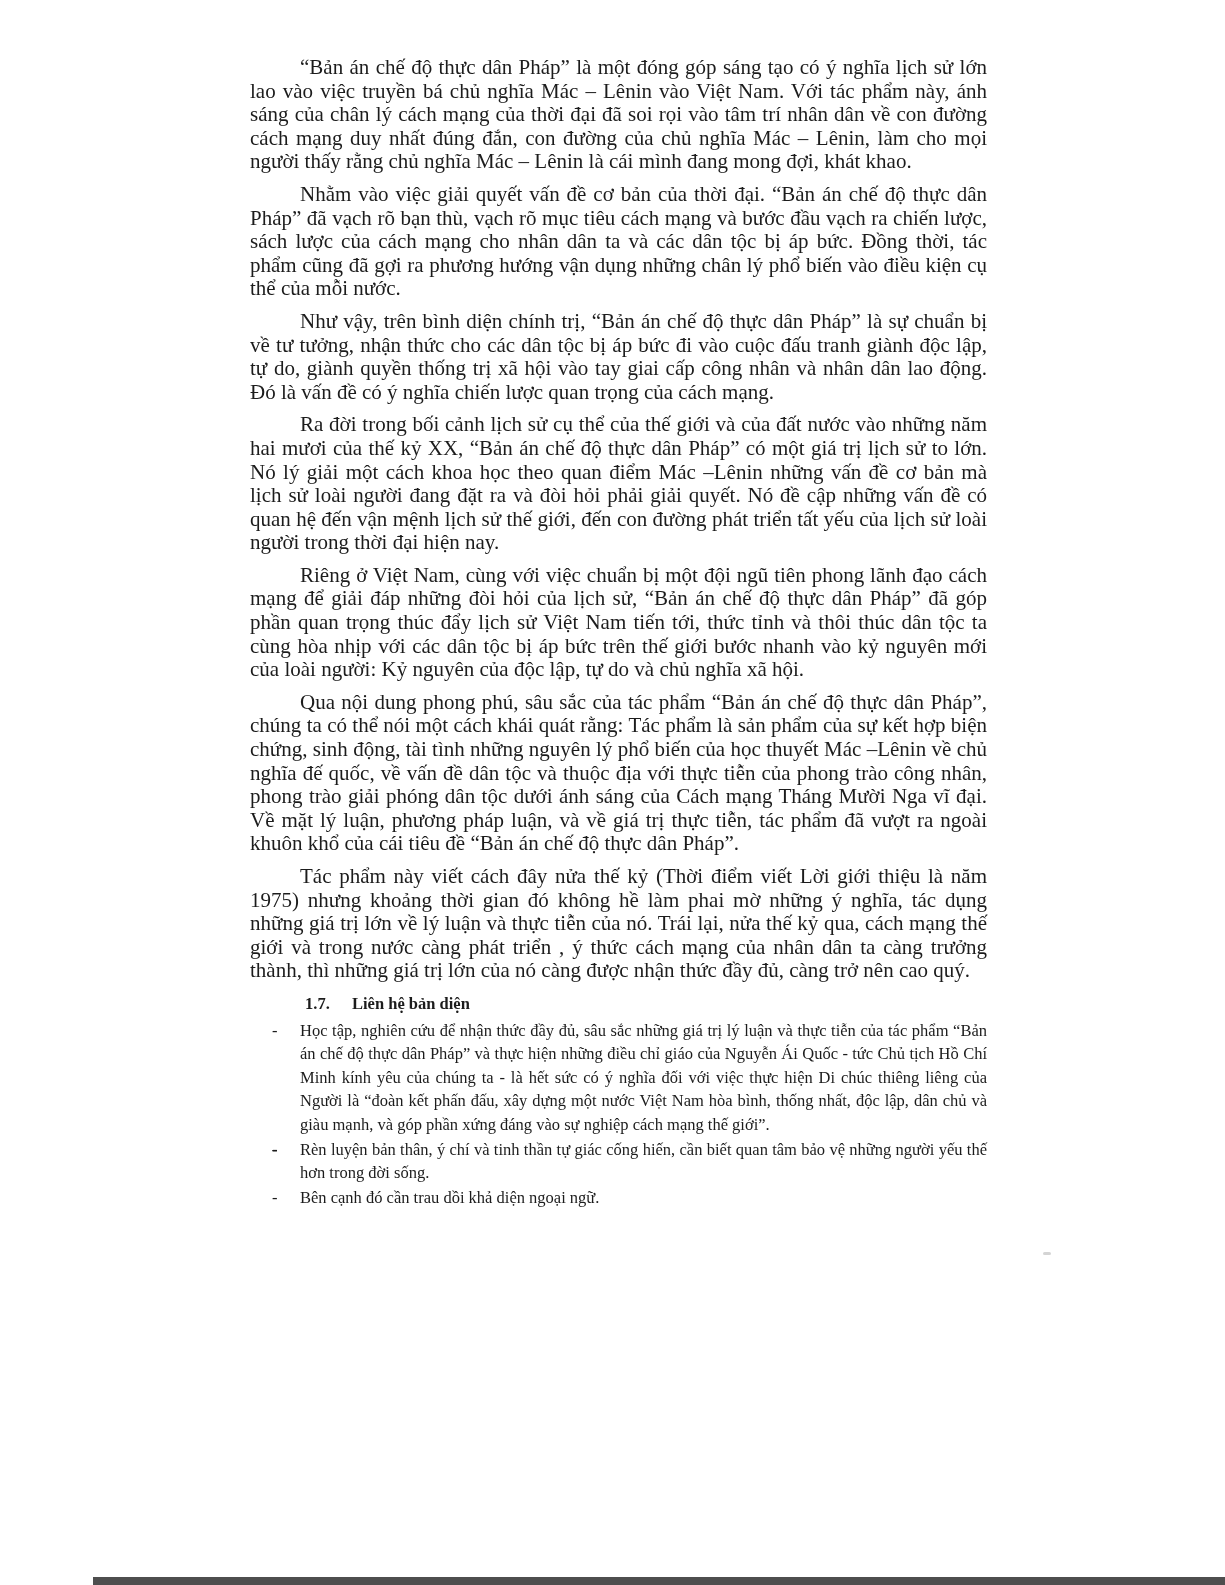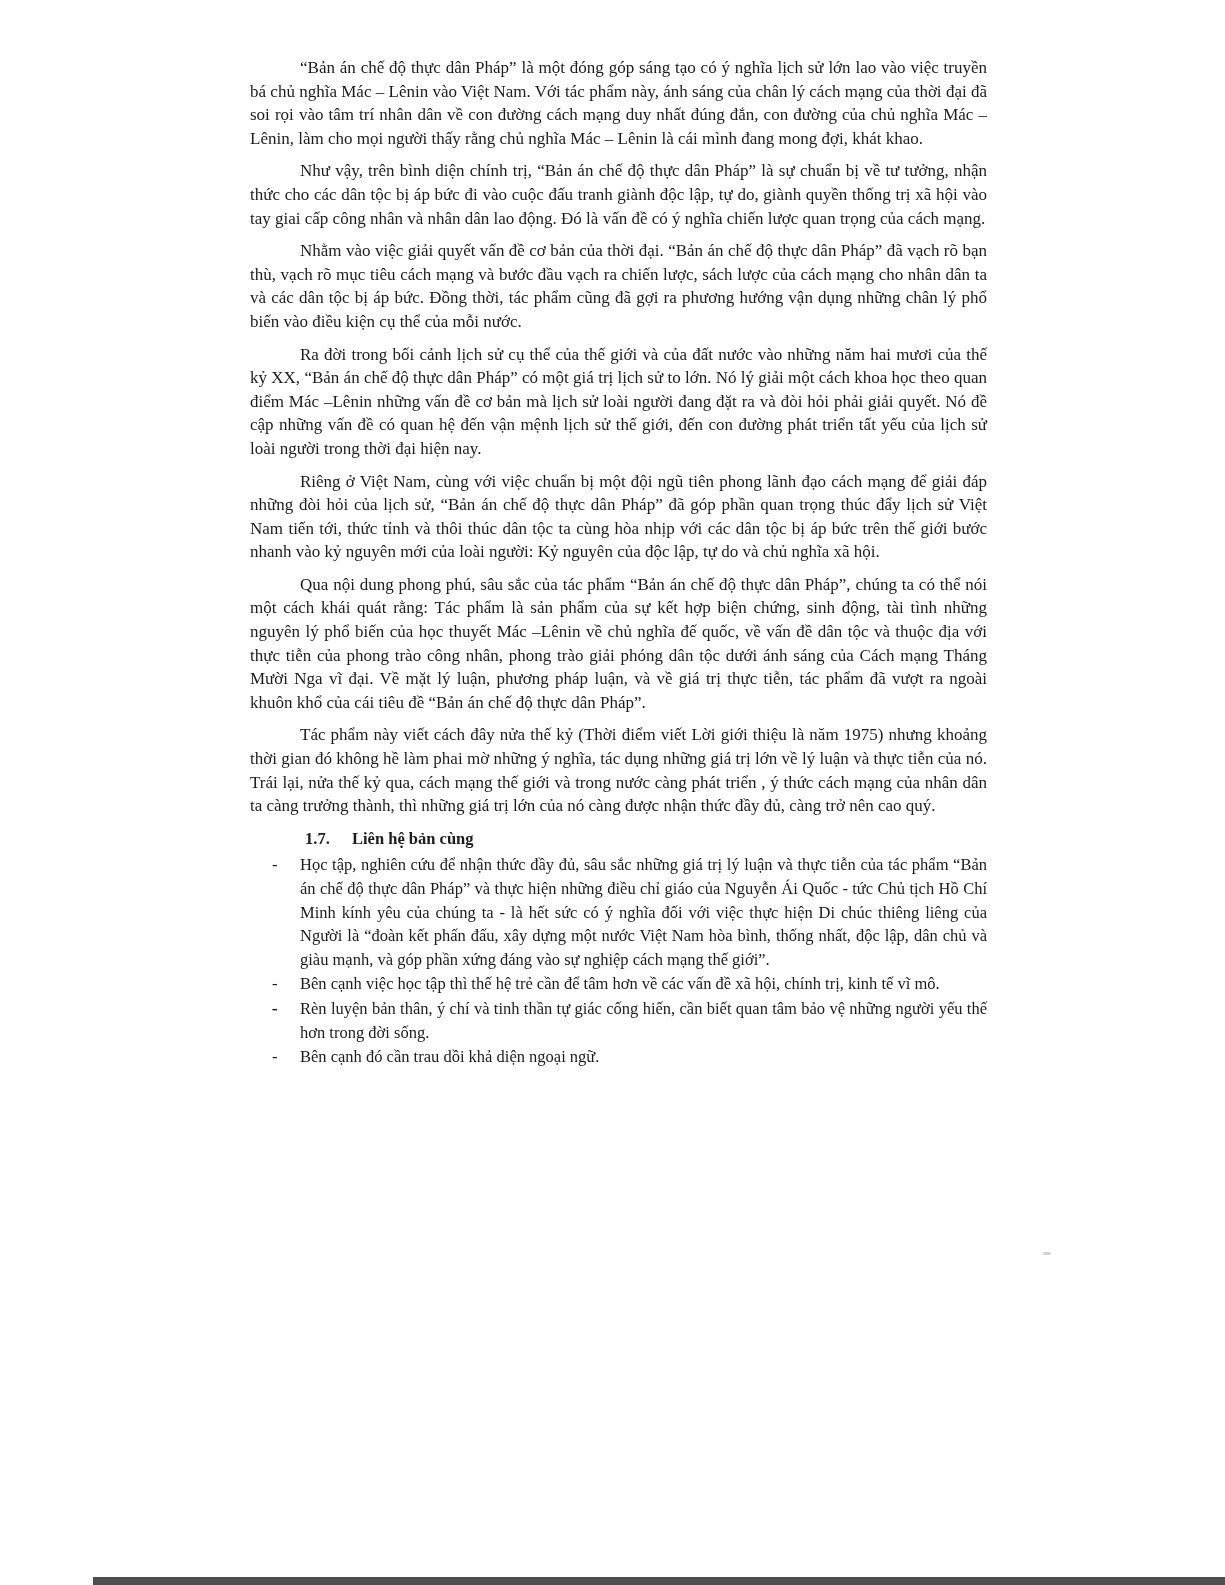--- a/index.html
+++ b/index.html
@@ -14,21 +14,21 @@
     font-family: "Liberation Serif", "DejaVu Serif", serif;
     color: #1c1c1c;
   }
   .content {
     position: absolute;
     left: 250px;
     top: 56px;
     width: 737px;
   }
   .para {
-    font-size: 17px;
+    font-size: 21px;
     line-height: 23.6px;
     text-align: justify;
     text-indent: 50px;
     margin-bottom: 9px;
   }
   .heading {
     font-size: 16.5px;
     line-height: 23.6px;
     font-weight: bold;
     padding-left: 55px;
@@ -69,39 +69,38 @@
     height: 8px;
     background: #4e4e4e;
   }
 </style>
 </head>
 <body>
 
 <div class="content">
 
   <p class="para">“Bản án chế độ thực dân Pháp” là một đóng góp sáng tạo có ý nghĩa lịch sử lớn lao vào việc truyền bá chủ nghĩa Mác – Lênin vào Việt Nam. Với tác phẩm này, ánh sáng của chân lý cách mạng của thời đại đã soi rọi vào tâm trí nhân dân về con đường cách mạng duy nhất đúng đắn, con đường của chủ nghĩa Mác – Lênin, làm cho mọi người thấy rằng chủ nghĩa Mác – Lênin là cái mình đang mong đợi, khát khao.</p>
+  <p class="para">Nhằm vào việc giải quyết vấn đề cơ bản của thời đại. “Bản án chế độ thực dân Pháp” đã vạch rõ bạn thù, vạch rõ mục tiêu cách mạng và bước đầu vạch ra chiến lược, sách lược của cách mạng cho nhân dân ta và các dân tộc bị áp bức. Đồng thời, tác phẩm cũng đã gợi ra phương hướng vận dụng những chân lý phổ biến vào điều kiện cụ thể của mỗi nước.</p>
   <p class="para">Như vậy, trên bình diện chính trị, “Bản án chế độ thực dân Pháp” là sự chuẩn bị về tư tưởng, nhận thức cho các dân tộc bị áp bức đi vào cuộc đấu tranh giành độc lập, tự do, giành quyền thống trị xã hội vào tay giai cấp công nhân và nhân dân lao động. Đó là vấn đề có ý nghĩa chiến lược quan trọng của cách mạng.</p>
-  <p class="para">Nhằm vào việc giải quyết vấn đề cơ bản của thời đại. “Bản án chế độ thực dân Pháp” đã vạch rõ bạn thù, vạch rõ mục tiêu cách mạng và bước đầu vạch ra chiến lược, sách lược của cách mạng cho nhân dân ta và các dân tộc bị áp bức. Đồng thời, tác phẩm cũng đã gợi ra phương hướng vận dụng những chân lý phổ biến vào điều kiện cụ thể của mỗi nước.</p>
   <p class="para">Ra đời trong bối cảnh lịch sử cụ thể của thế giới và của đất nước vào những năm hai mươi của thế kỷ XX, “Bản án chế độ thực dân Pháp” có một giá trị lịch sử to lớn. Nó lý giải một cách khoa học theo quan điểm Mác –Lênin những vấn đề cơ bản mà lịch sử loài người đang đặt ra và đòi hỏi phải giải quyết. Nó đề cập những vấn đề có quan hệ đến vận mệnh lịch sử thế giới, đến con đường phát triển tất yếu của lịch sử loài người trong thời đại hiện nay.</p>
   <p class="para">Riêng ở Việt Nam, cùng với việc chuẩn bị một đội ngũ tiên phong lãnh đạo cách mạng để giải đáp những đòi hỏi của lịch sử, “Bản án chế độ thực dân Pháp” đã góp phần quan trọng thúc đẩy lịch sử Việt Nam tiến tới, thức tỉnh và thôi thúc dân tộc ta cùng hòa nhịp với các dân tộc bị áp bức trên thế giới bước nhanh vào kỷ nguyên mới của loài người: Kỷ nguyên của độc lập, tự do và chủ nghĩa xã hội.</p>
   <p class="para">Qua nội dung phong phú, sâu sắc của tác phẩm “Bản án chế độ thực dân Pháp”, chúng ta có thể nói một cách khái quát rằng: Tác phẩm là sản phẩm của sự kết hợp biện chứng, sinh động, tài tình những nguyên lý phổ biến của học thuyết Mác –Lênin về chủ nghĩa đế quốc, về vấn đề dân tộc và thuộc địa với thực tiễn của phong trào công nhân, phong trào giải phóng dân tộc dưới ánh sáng của Cách mạng Tháng Mười Nga vĩ đại. Về mặt lý luận, phương pháp luận, và về giá trị thực tiễn, tác phẩm đã vượt ra ngoài khuôn khổ của cái tiêu đề “Bản án chế độ thực dân Pháp”.</p>
   <p class="para">Tác phẩm này viết cách đây nửa thế kỷ (Thời điểm viết Lời giới thiệu là năm 1975) nhưng khoảng thời gian đó không hề làm phai mờ những ý nghĩa, tác dụng những giá trị lớn về lý luận và thực tiễn của nó. Trái lại, nửa thế kỷ qua, cách mạng thế giới và trong nước càng phát triển , ý thức cách mạng của nhân dân ta càng trưởng thành, thì những giá trị lớn của nó càng được nhận thức đầy đủ, càng trở nên cao quý.</p>
 
   <div class="heading">
-    <span class="num">1.7.</span><span>Liên hệ bản cùng</span>
+    <span class="num">1.7.</span><span>Liên hệ bản diện</span>
   </div>
 
   <div class="bullets">
     <div class="bullet">
       <span class="dash">-</span>
       <span>Học tập, nghiên cứu để nhận thức đầy đủ, sâu sắc những giá trị lý luận và thực tiễn của tác phẩm “Bản án chế độ thực dân Pháp” và thực hiện những điều chỉ giáo của Nguyễn Ái Quốc - tức Chủ tịch Hồ Chí Minh kính yêu của chúng ta - là hết sức có ý nghĩa đối với việc thực hiện Di chúc thiêng liêng của Người là “đoàn kết phấn đấu, xây dựng một nước Việt Nam hòa bình, thống nhất, độc lập, dân chủ và giàu mạnh, và góp phần xứng đáng vào sự nghiệp cách mạng thế giới”.</span>
     </div>
     <div class="bullet">
       <span class="dash">-</span>
-      <span>Bên cạnh việc học tập thì thế hệ trẻ cần để tâm hơn về các vấn đề xã hội, chính trị, kinh tế vĩ mô.</span>
     </div>
     <div class="bullet">
       <span class="dash">-</span>
     </div>
     <div class="bullet">
       <span class="dash">-</span>
       <span>Rèn luyện bản thân, ý chí và tinh thần tự giác cống hiến, cần biết quan tâm bảo vệ những  người yếu thế hơn trong đời sống.</span>
     </div>
     <div class="bullet">
       <span class="dash">-</span>

